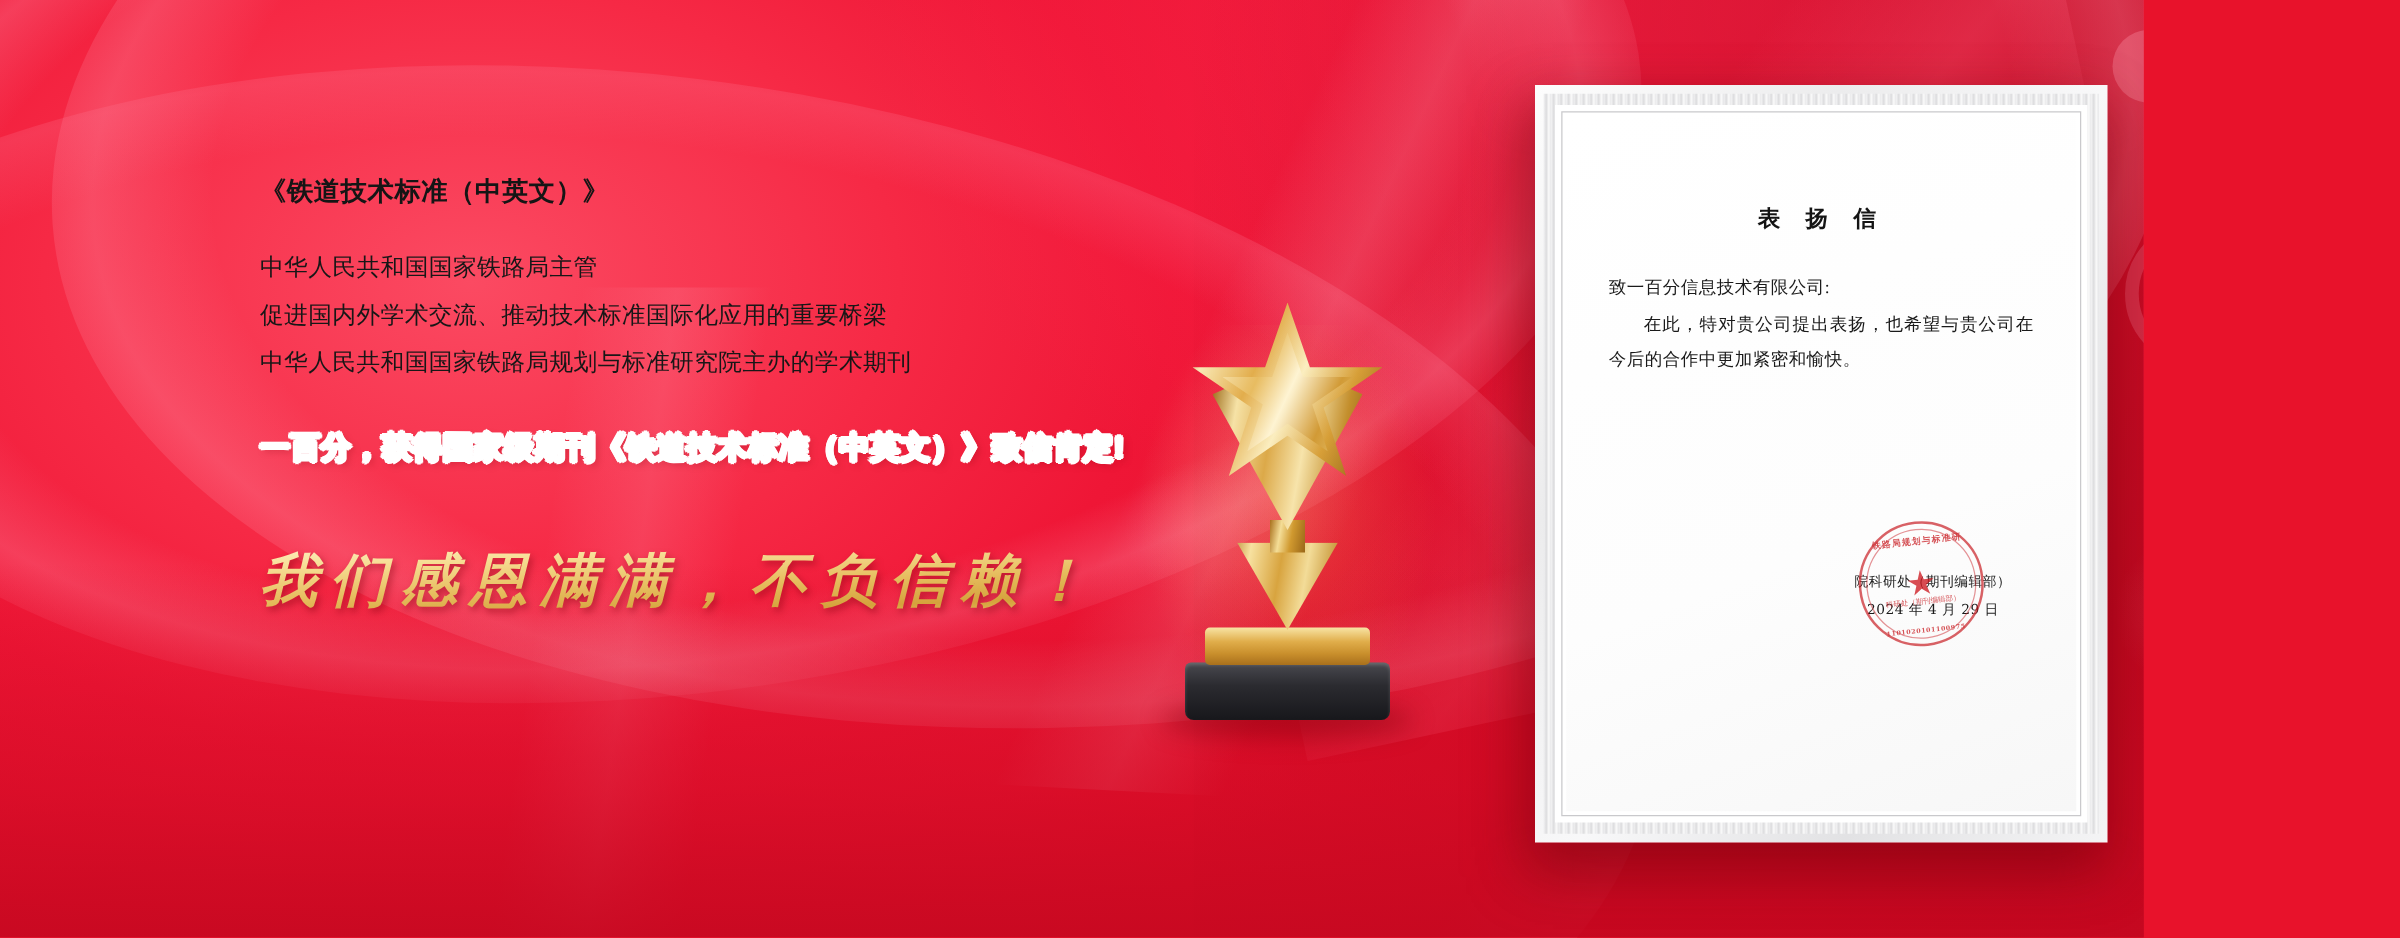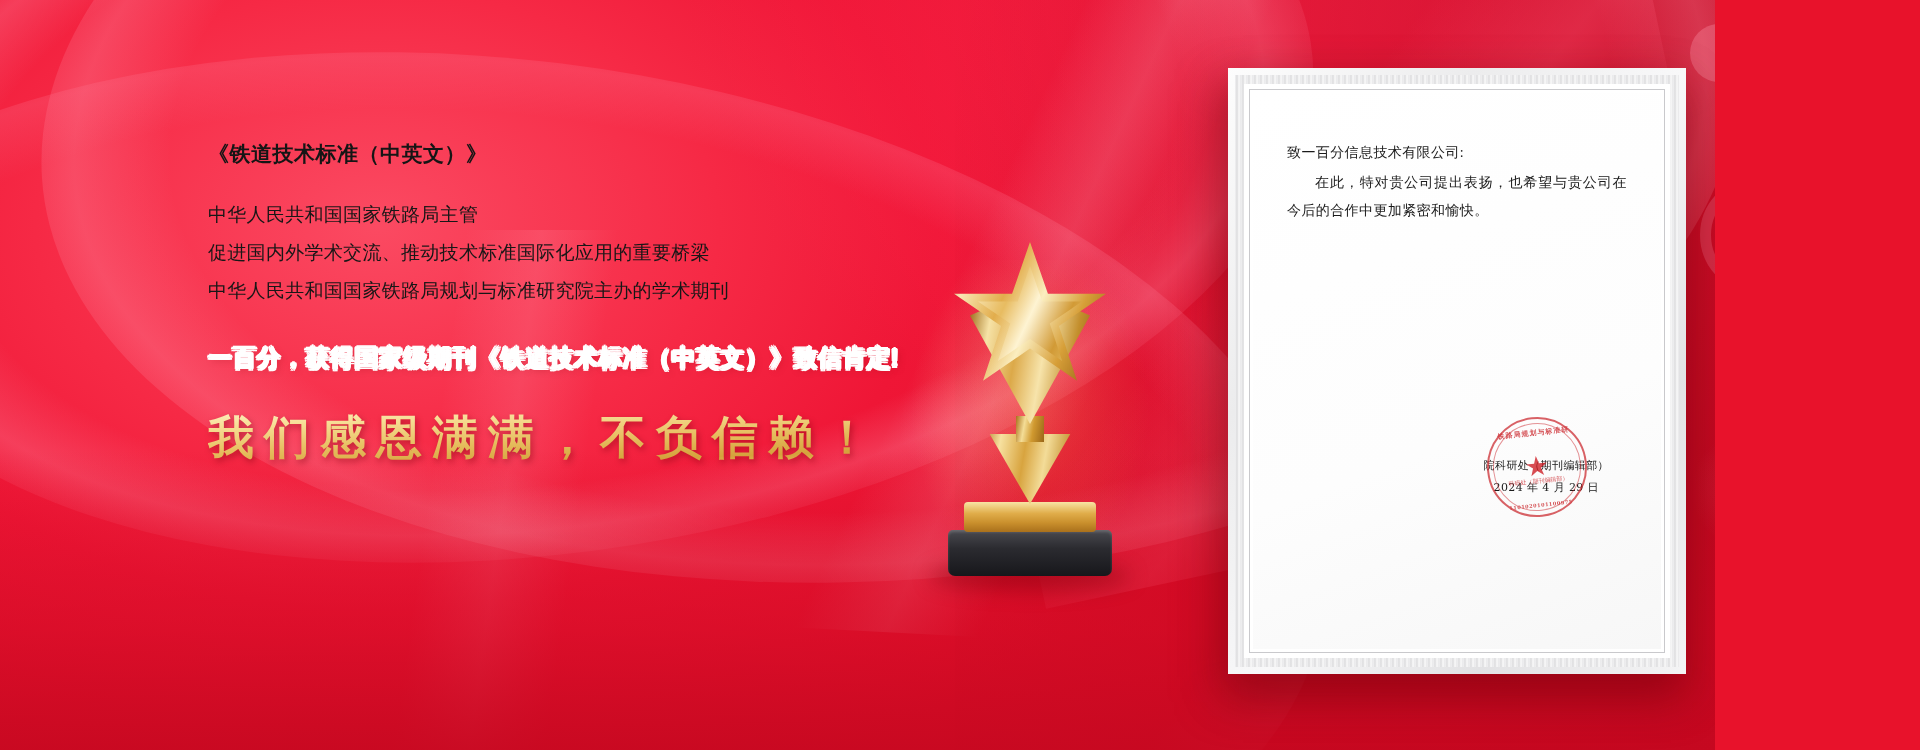--- a/index.html
+++ b/index.html
@@ -63,30 +63,30 @@
   .left-col{position:absolute;left:208px;top:140px;width:760px;}
   .journal-title{
     font-size:21px;font-weight:bold;color:#151515;letter-spacing:.5px;
     line-height:1.3;margin:0 0 38px 0;
   }
   .intro-line{
     font-size:19px;color:#171717;line-height:1.1;margin:0 0 17px 0;letter-spacing:.3px;
   }
   .highlight{
     margin-top:40px;
-    font-size:24px;font-weight:normal;color:#ffffff;letter-spacing:.4px;
+    font-size:24px;font-weight:bold;color:#ffffff;letter-spacing:.4px;
     text-shadow:
        2px 0 0 #fff, -2px 0 0 #fff, 0 2px 0 #fff, 0 -2px 0 #fff,
        1.5px 1.5px 0 #fff, -1.5px 1.5px 0 #fff, 1.5px -1.5px 0 #fff, -1.5px -1.5px 0 #fff,
        3px 3px 6px rgba(120,0,12,.35);
   }
   .calligraphy{
-    margin-top:33px;
-    font-family:"DejaVu Serif","Liberation Serif",serif;
-    font-size:46px;font-weight:bold;
+    margin-top:60px;
+    font-family:"DejaVu Serif","Liberation Serif",serif;
+    font-size:46px;font-weight:bold;font-style:italic;
     letter-spacing:10px;
     background:linear-gradient(178deg,#fff0bd 0%,#f7dd92 22%,#e8bf62 48%,#d9a842 70%,#f3d храм 71%,#f0cf7e 100%);
     background:linear-gradient(178deg,#fff3c8 0%,#f6dc92 24%,#e6bd5e 52%,#d5a23c 76%,#edcd78 100%);
     -webkit-background-clip:text;background-clip:text;
     color:transparent;-webkit-text-fill-color:transparent;
     filter:drop-shadow(2px 3px 3px rgba(120,0,10,.45));
   }
 
   
   .cert-shadow{
@@ -240,20 +240,21 @@
     <div class="intro-line">中华人民共和国国家铁路局规划与标准研究院主办的学术期刊</div>
     <div class="highlight">一百分，获得国家级期刊《铁道技术标准（中英文）》致信肯定!</div>
     <div class="calligraphy">我们感恩满满，不负信赖！</div>
   </div>
 
   <div class="cert-shadow"></div>
   <div class="frame">
     <div class="frame-bevel">
       <div class="frame-inner-line">
         <div class="paper">
+          <div class="cert-title">表 扬 信</div>
           <div class="cert-p">致一百分信息技术有限公司:</div>
           <div class="cert-p indent">在此，特对贵公司提出表扬，也希望与贵公司在今后的合作中更加紧密和愉快。</div>
 
           <div class="cert-sign">
             <div>院科研处（期刊编辑部）</div>
             <div>2024 年 4 月 29 日</div>
           </div>
 
           <div class="seal">
             <div class="seal-inner"></div>

